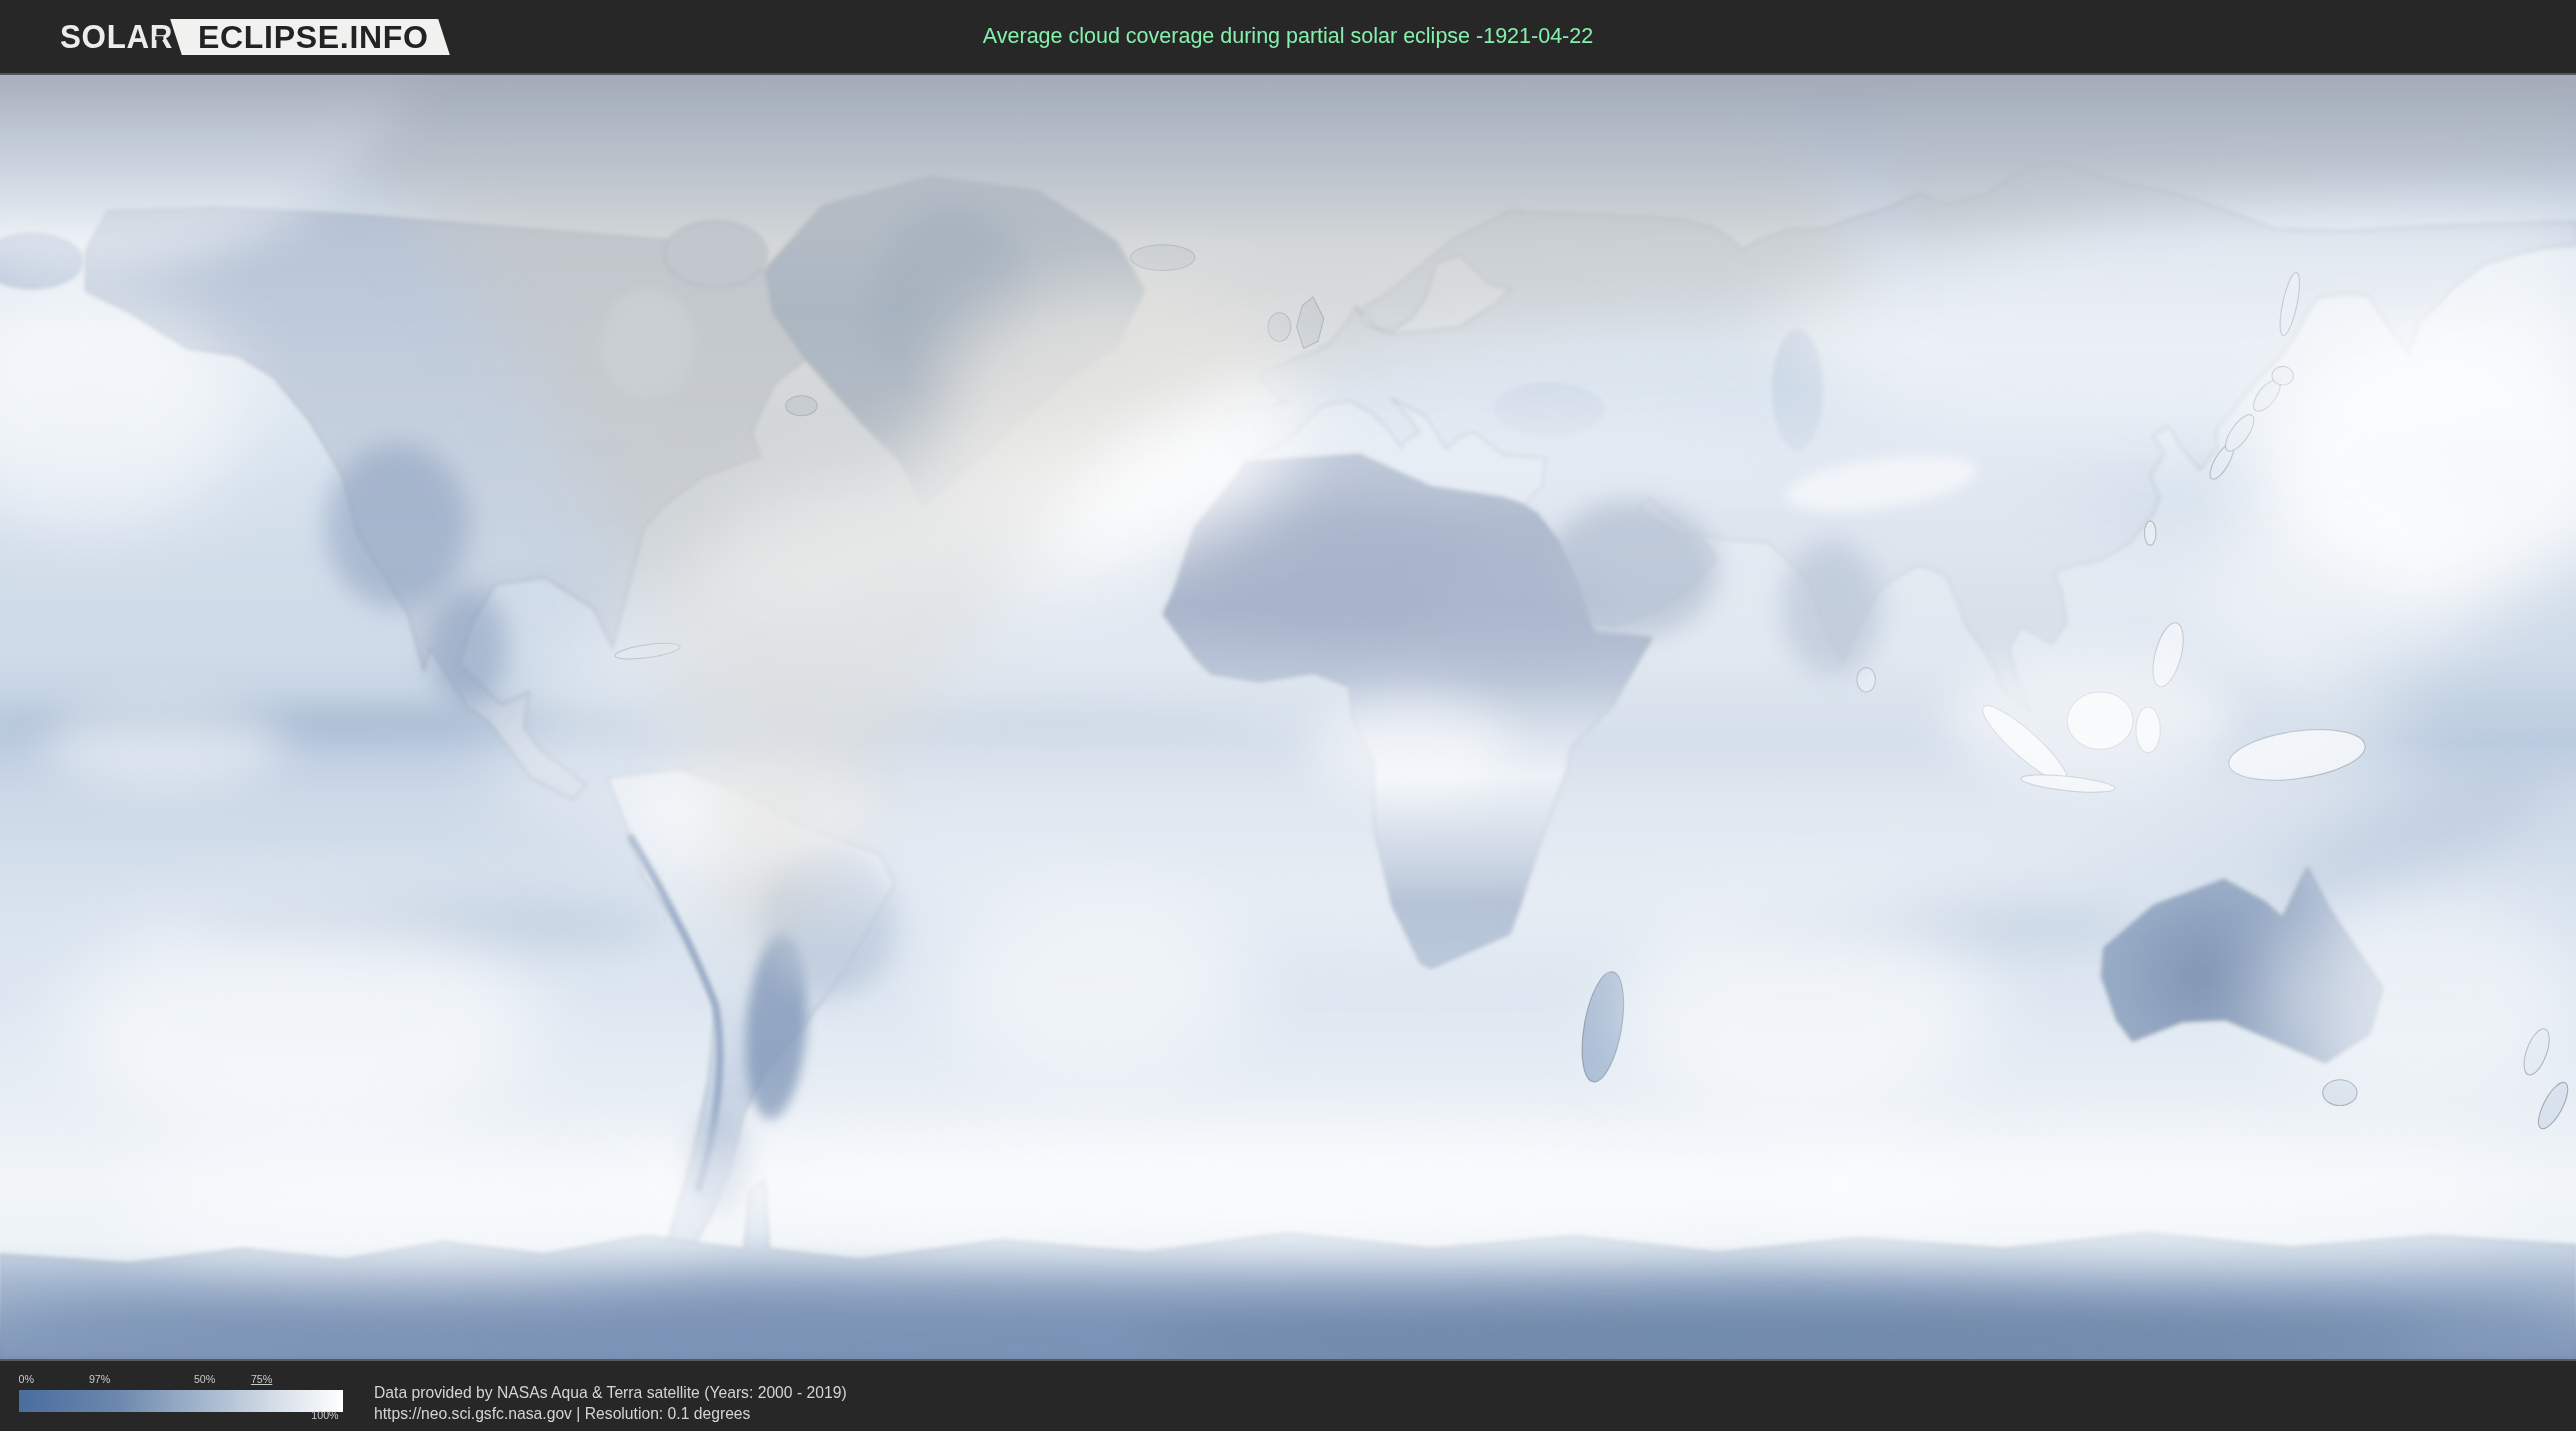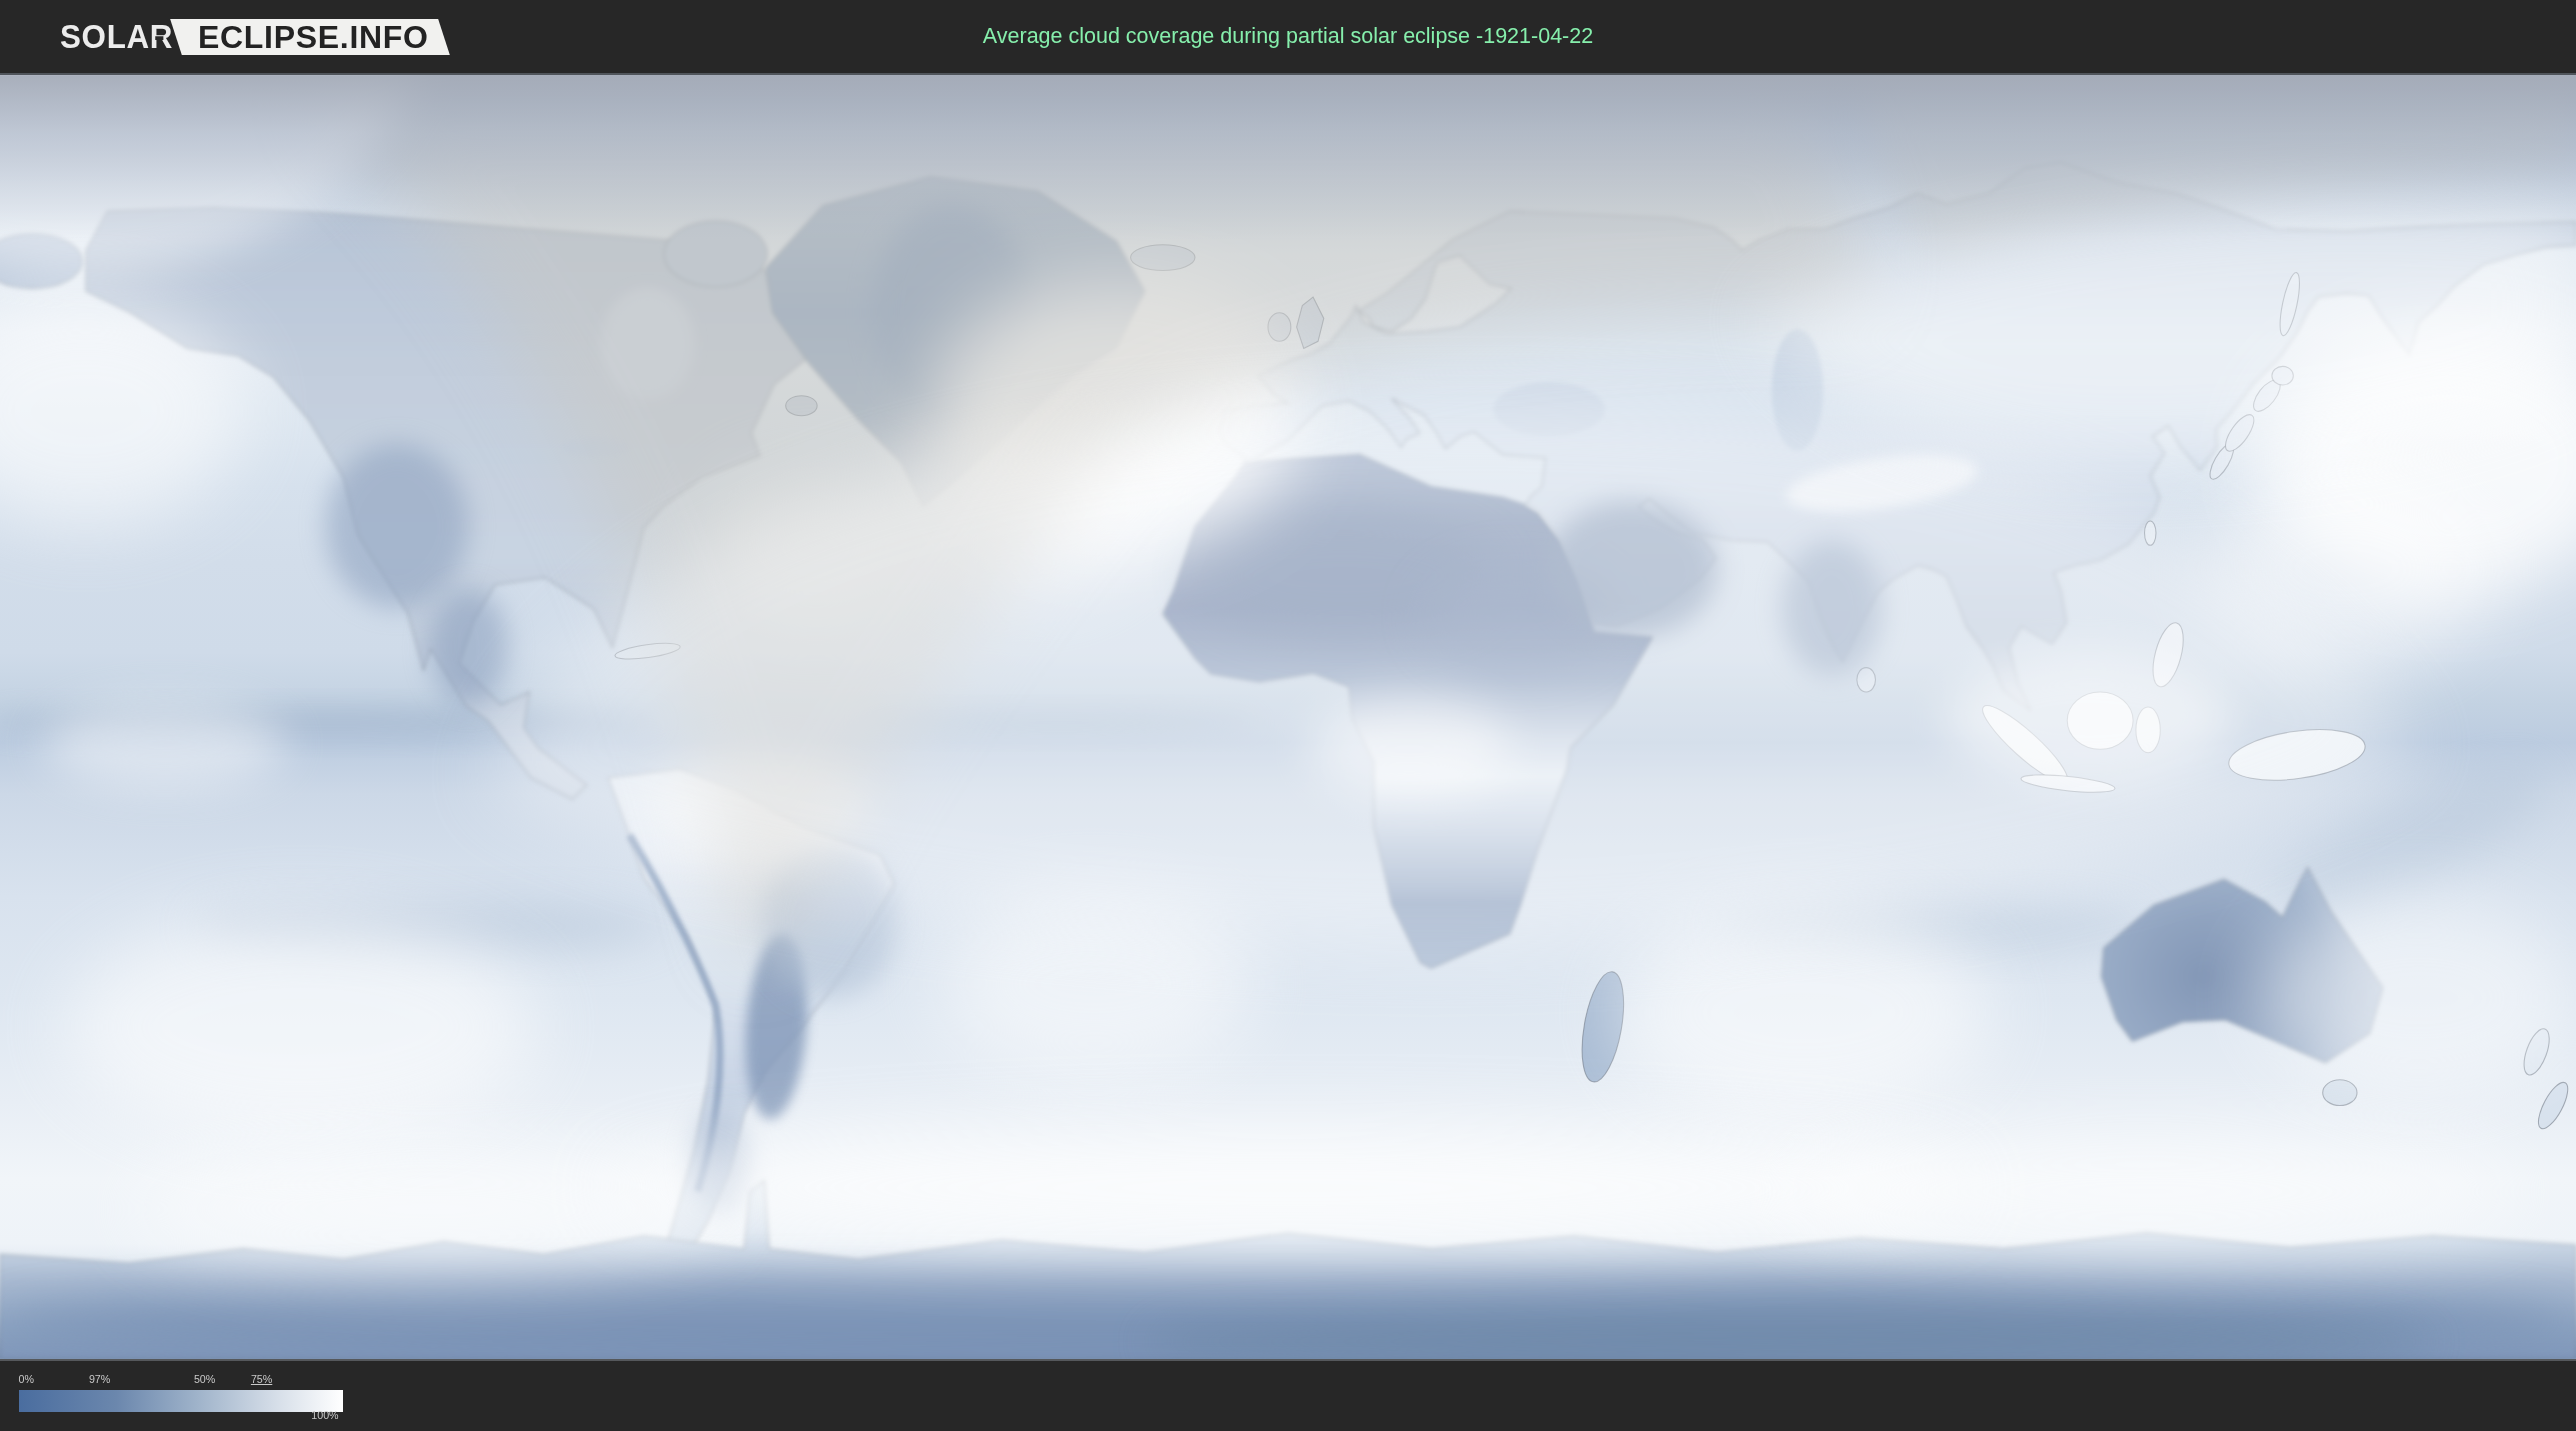--- a/index.html
+++ b/index.html
@@ -254,14 +254,18 @@
   <div class="legend">
     <div class="legend-ticks">
       <span class="lt0">0%</span>
       <span class="lt1">97%</span>
       <span class="lt2">50%</span>
       <span class="lt3">75%</span>
       <span class="lt4">100%</span>
     </div>
     <div class="legend-bar"></div>
   </div>
+  <div class="attr">
+    <div>Data provided by NASAs Aqua &amp; Terra satellite (Years: 2000 - 2019)</div>
+    <div>https://neo.sci.gsfc.nasa.gov | Resolution: 0.1 degrees</div>
+  </div>
 </div>
 
 
 </body></html>

